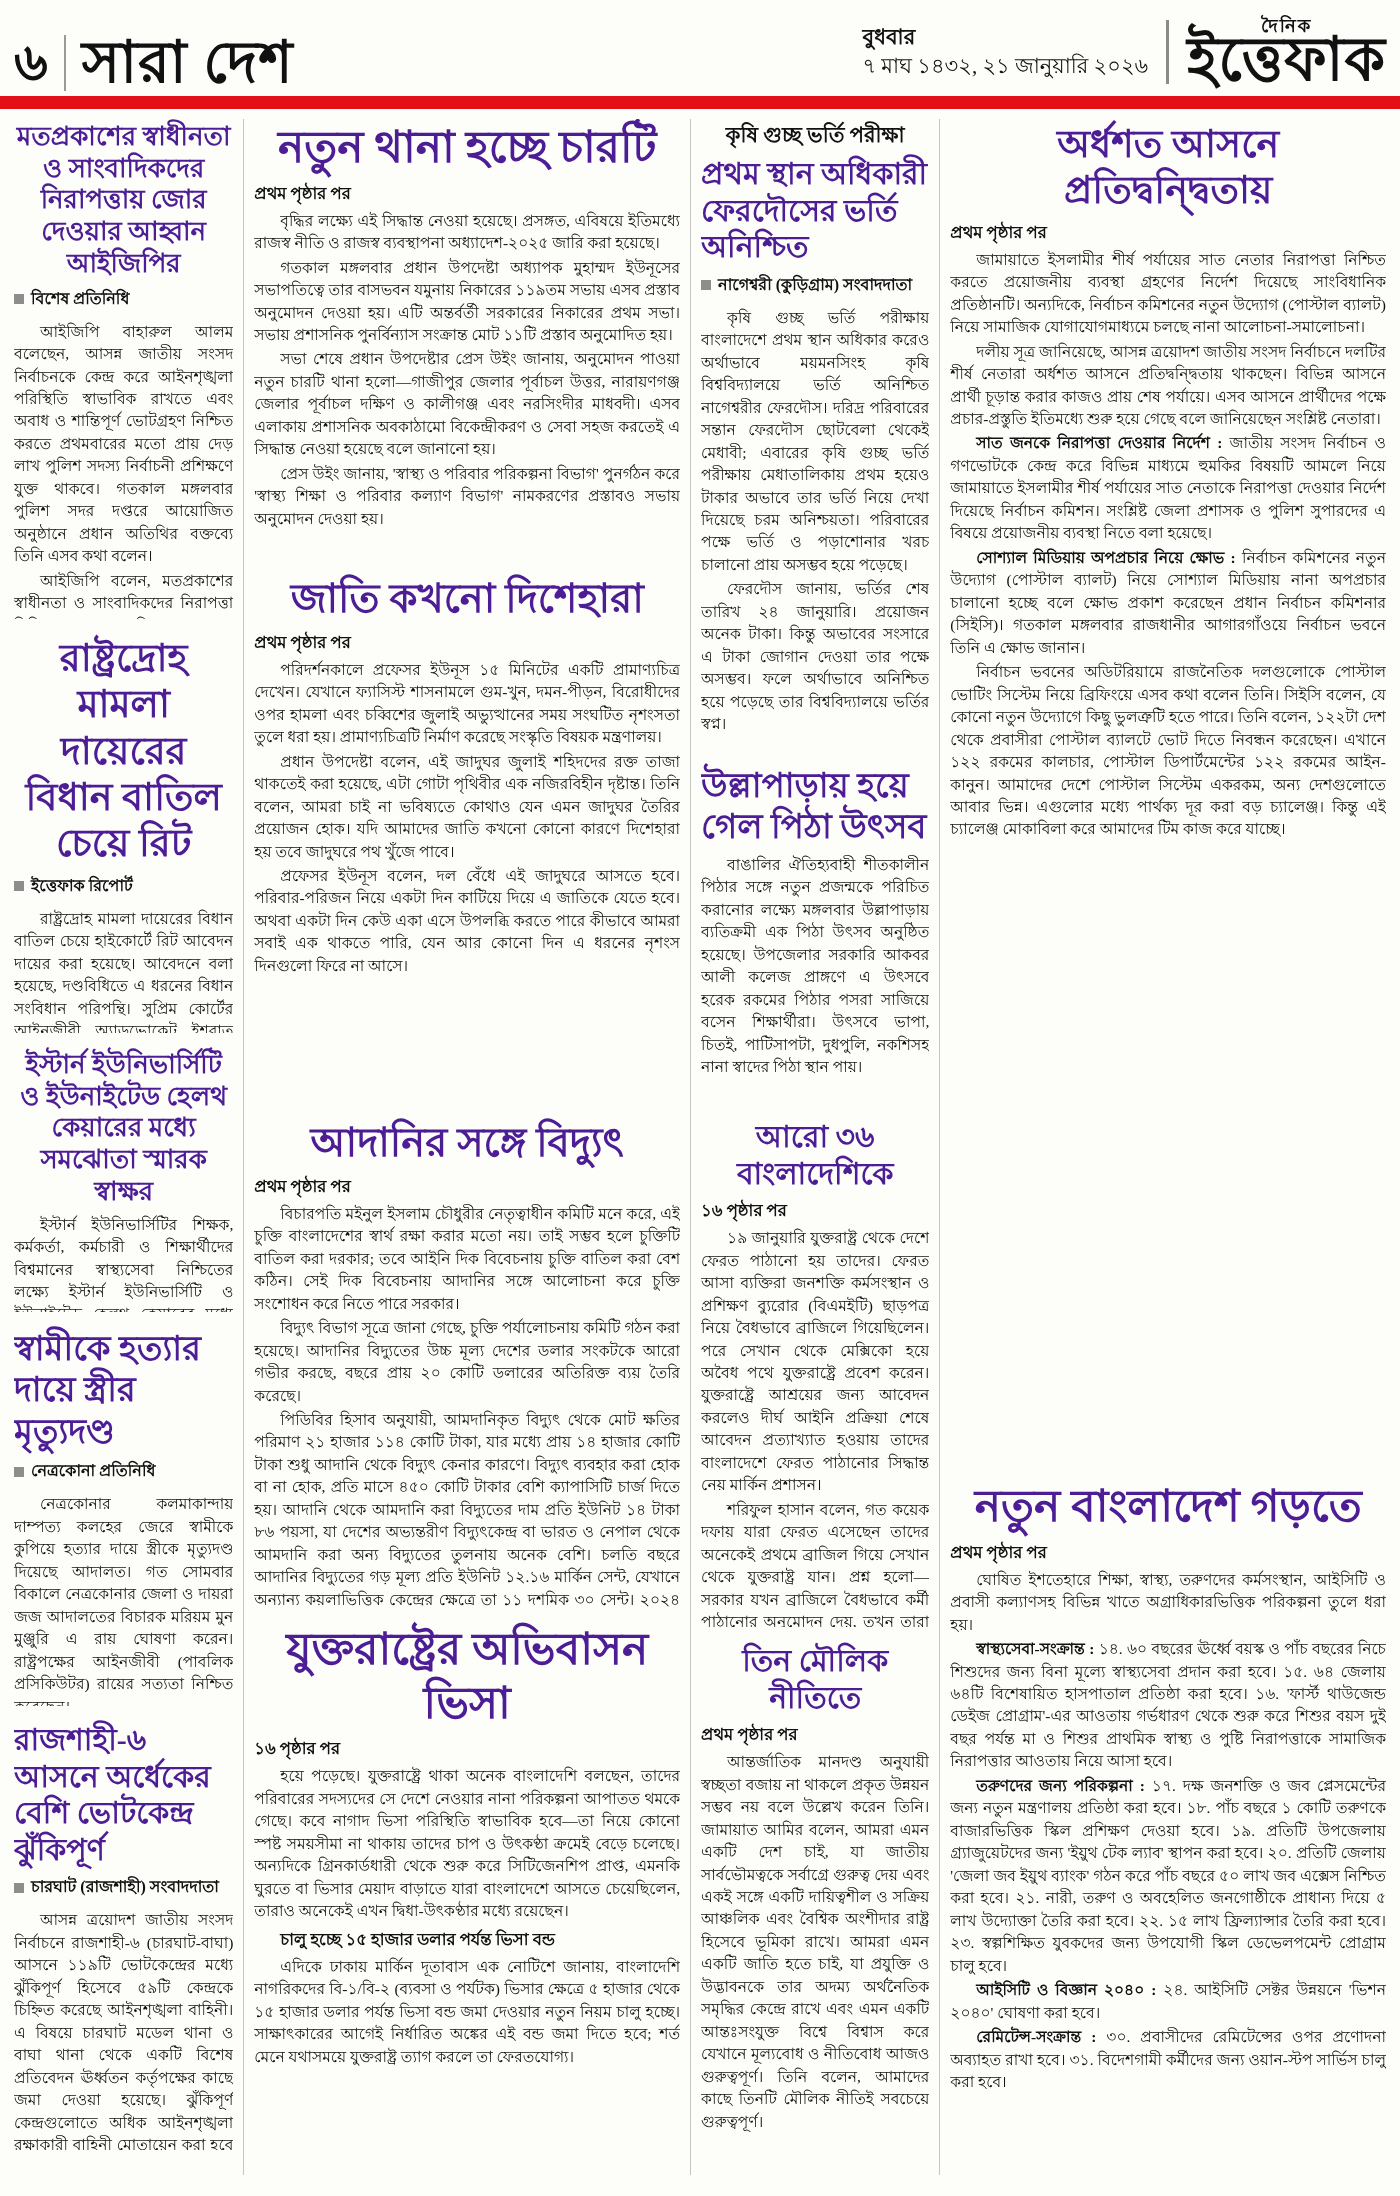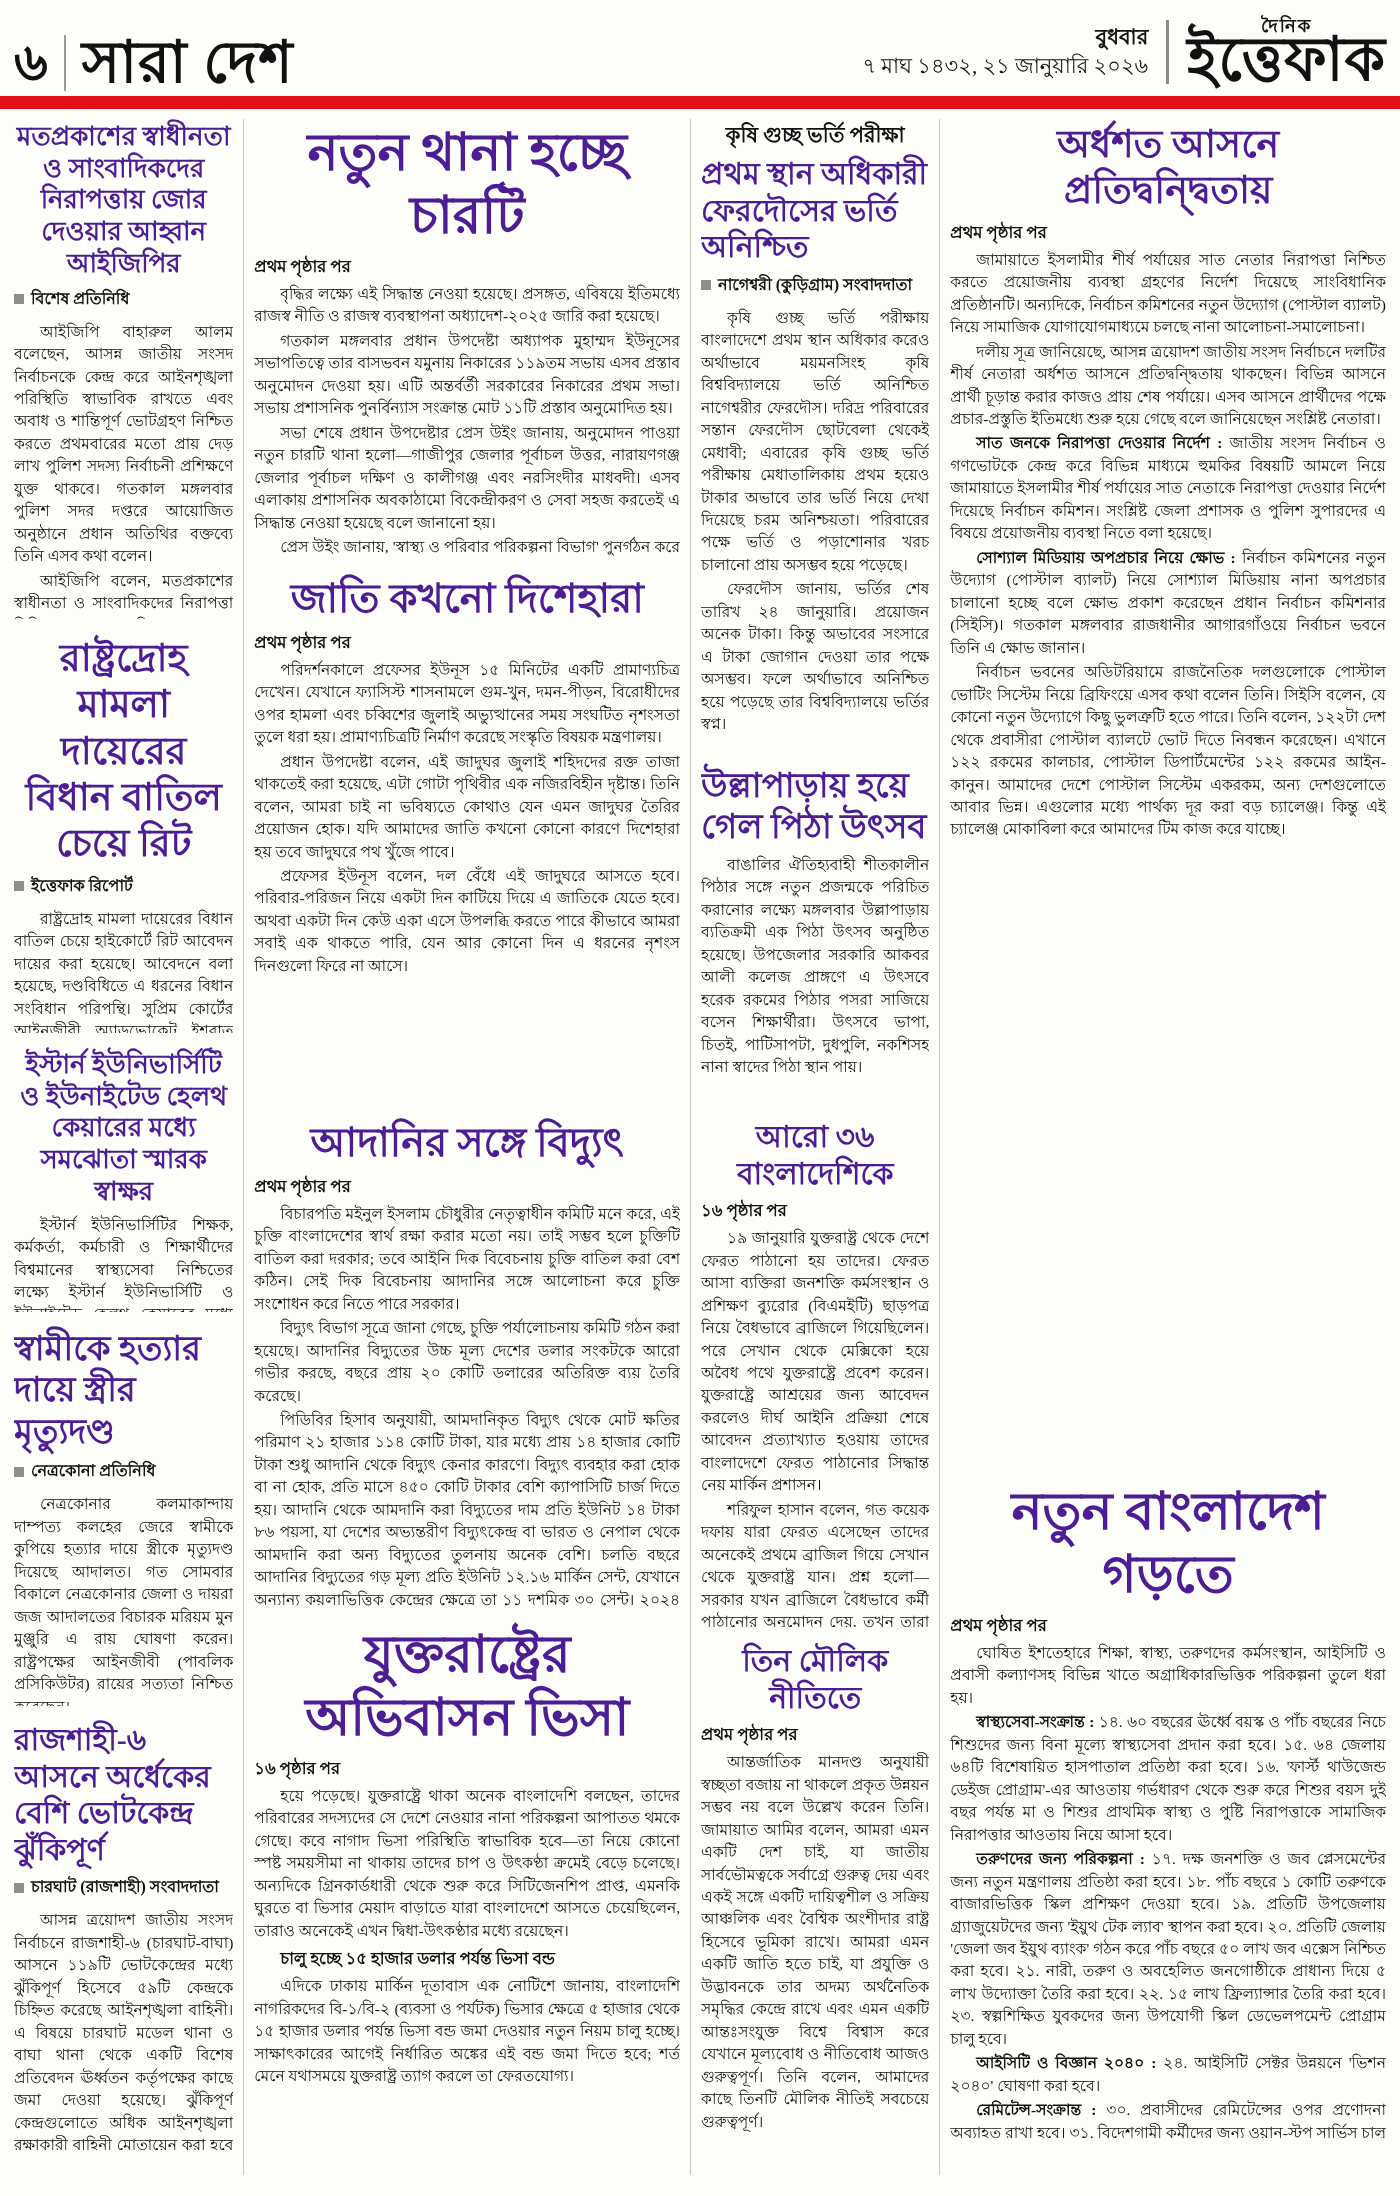--- a/index.html
+++ b/index.html
@@ -5,21 +5,21 @@
   html,body{margin:0;padding:0;background:#e8e8e4;}
   #page{position:relative;width:1400px;height:2196px;background:#fdfdfa;color:#111;
         font-family:"Liberation Serif","DejaVu Serif",serif;overflow:hidden;box-sizing:border-box;}
   
   #hdr{display:flex;justify-content:space-between;align-items:flex-end;height:96px;padding:6px 14px 4px 14px;box-sizing:border-box;}
   .hdr-left{display:flex;align-items:center;gap:16px;}
   .pageno{font-size:52px;font-weight:700;line-height:1;}
   .hdiv{width:2px;height:56px;background:#9a9a9a;}
   .section{font-size:58px;font-weight:700;line-height:1;letter-spacing:1px;}
   .hdr-right{display:flex;align-items:center;gap:18px;padding-bottom:6px;}
-  .dateblock{text-align:right;line-height:1.35;font-family:Liberation Serif, serif;}
+  .dateblock{text-align:left;line-height:1.35;font-family:Liberation Serif, serif;}
   .weekday{font-size:21px;font-weight:700;}
   .dateline{font-size:21px;}
   .vsep{width:3px;height:64px;background:#8a8a8a;}
   .mast{text-align:center;line-height:.9;}
   .mast .top{font-size:18px;font-weight:900;letter-spacing:2px;}
   .mast .logo{font-size:58px;font-weight:900;letter-spacing:1px;transform:scaleY(1.05);}
   #redbar{height:13px;background:#e31018;width:100%;}
   
   #cols{display:flex;padding:10px 14px 0 14px;box-sizing:border-box;gap:0;}
   .col{box-sizing:border-box;overflow:hidden;}
@@ -33,21 +33,21 @@
   h2.hl{margin:2px 0 6px 0;font-weight:700;line-height:1.22;color:#4c1d95;}
   .c{text-align:center;}
   .byline{font-size:16px;font-weight:700;margin:2px 0 8px 0;display:flex;align-items:center;gap:7px;}
   .sq{width:10px;height:10px;background:#8d8d8d;display:inline-block;flex:0 0 auto;}
   .cont{font-size:16.5px;font-weight:700;margin:0 0 2px 0;}
   .story p{font-size:15.5px;line-height:1.45;text-align:justify;margin:0 0 2px 0;text-indent:26px;}
   .story p b{font-weight:700;}
   .sub{font-size:16.5px;font-weight:700;text-indent:26px;margin:4px 0 2px 0;}
   
   .h26{font-size:26px;} .h30{font-size:30px;} .h34{font-size:34px;}
-  .h38{font-size:38px;} .h40{font-size:40px;} .h42{font-size:52px;} .h46{font-size:38px;}
+  .h38{font-size:38px;} .h40{font-size:40px;} .h42{font-size:44px;} .h46{font-size:38px;}
 </style>
 </head>
 <body>
 
 <div id="page">
 
   <header id="hdr">
     <div class="hdr-left">
       <div class="pageno">৬</div>
       <div class="hdiv"></div>

